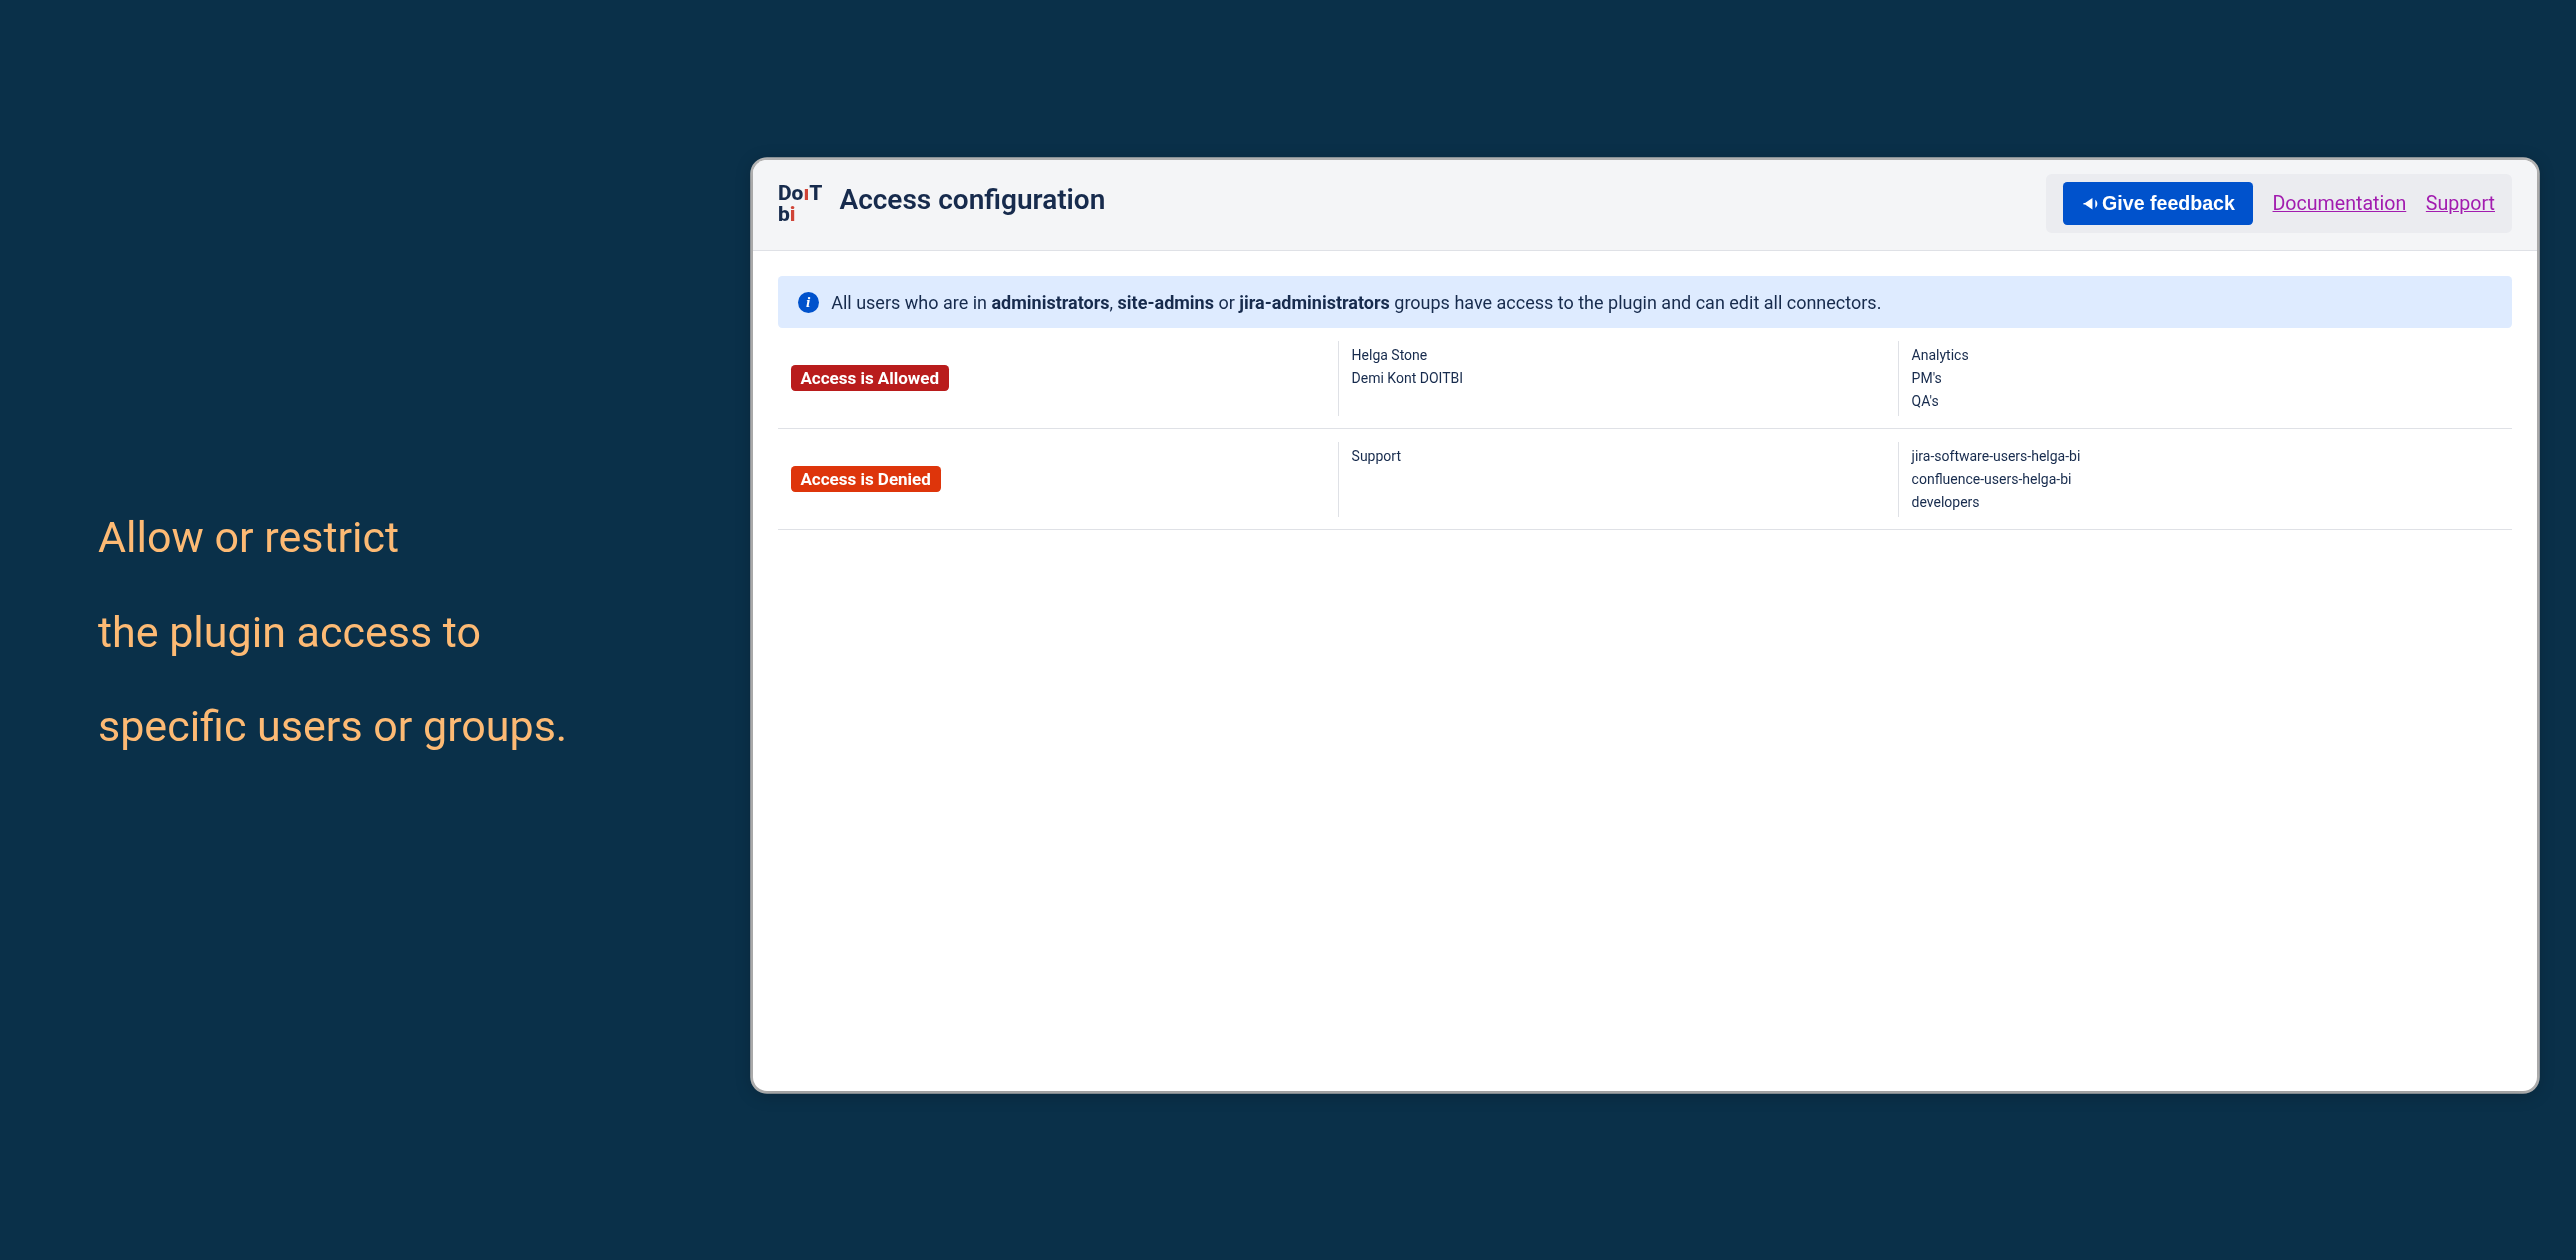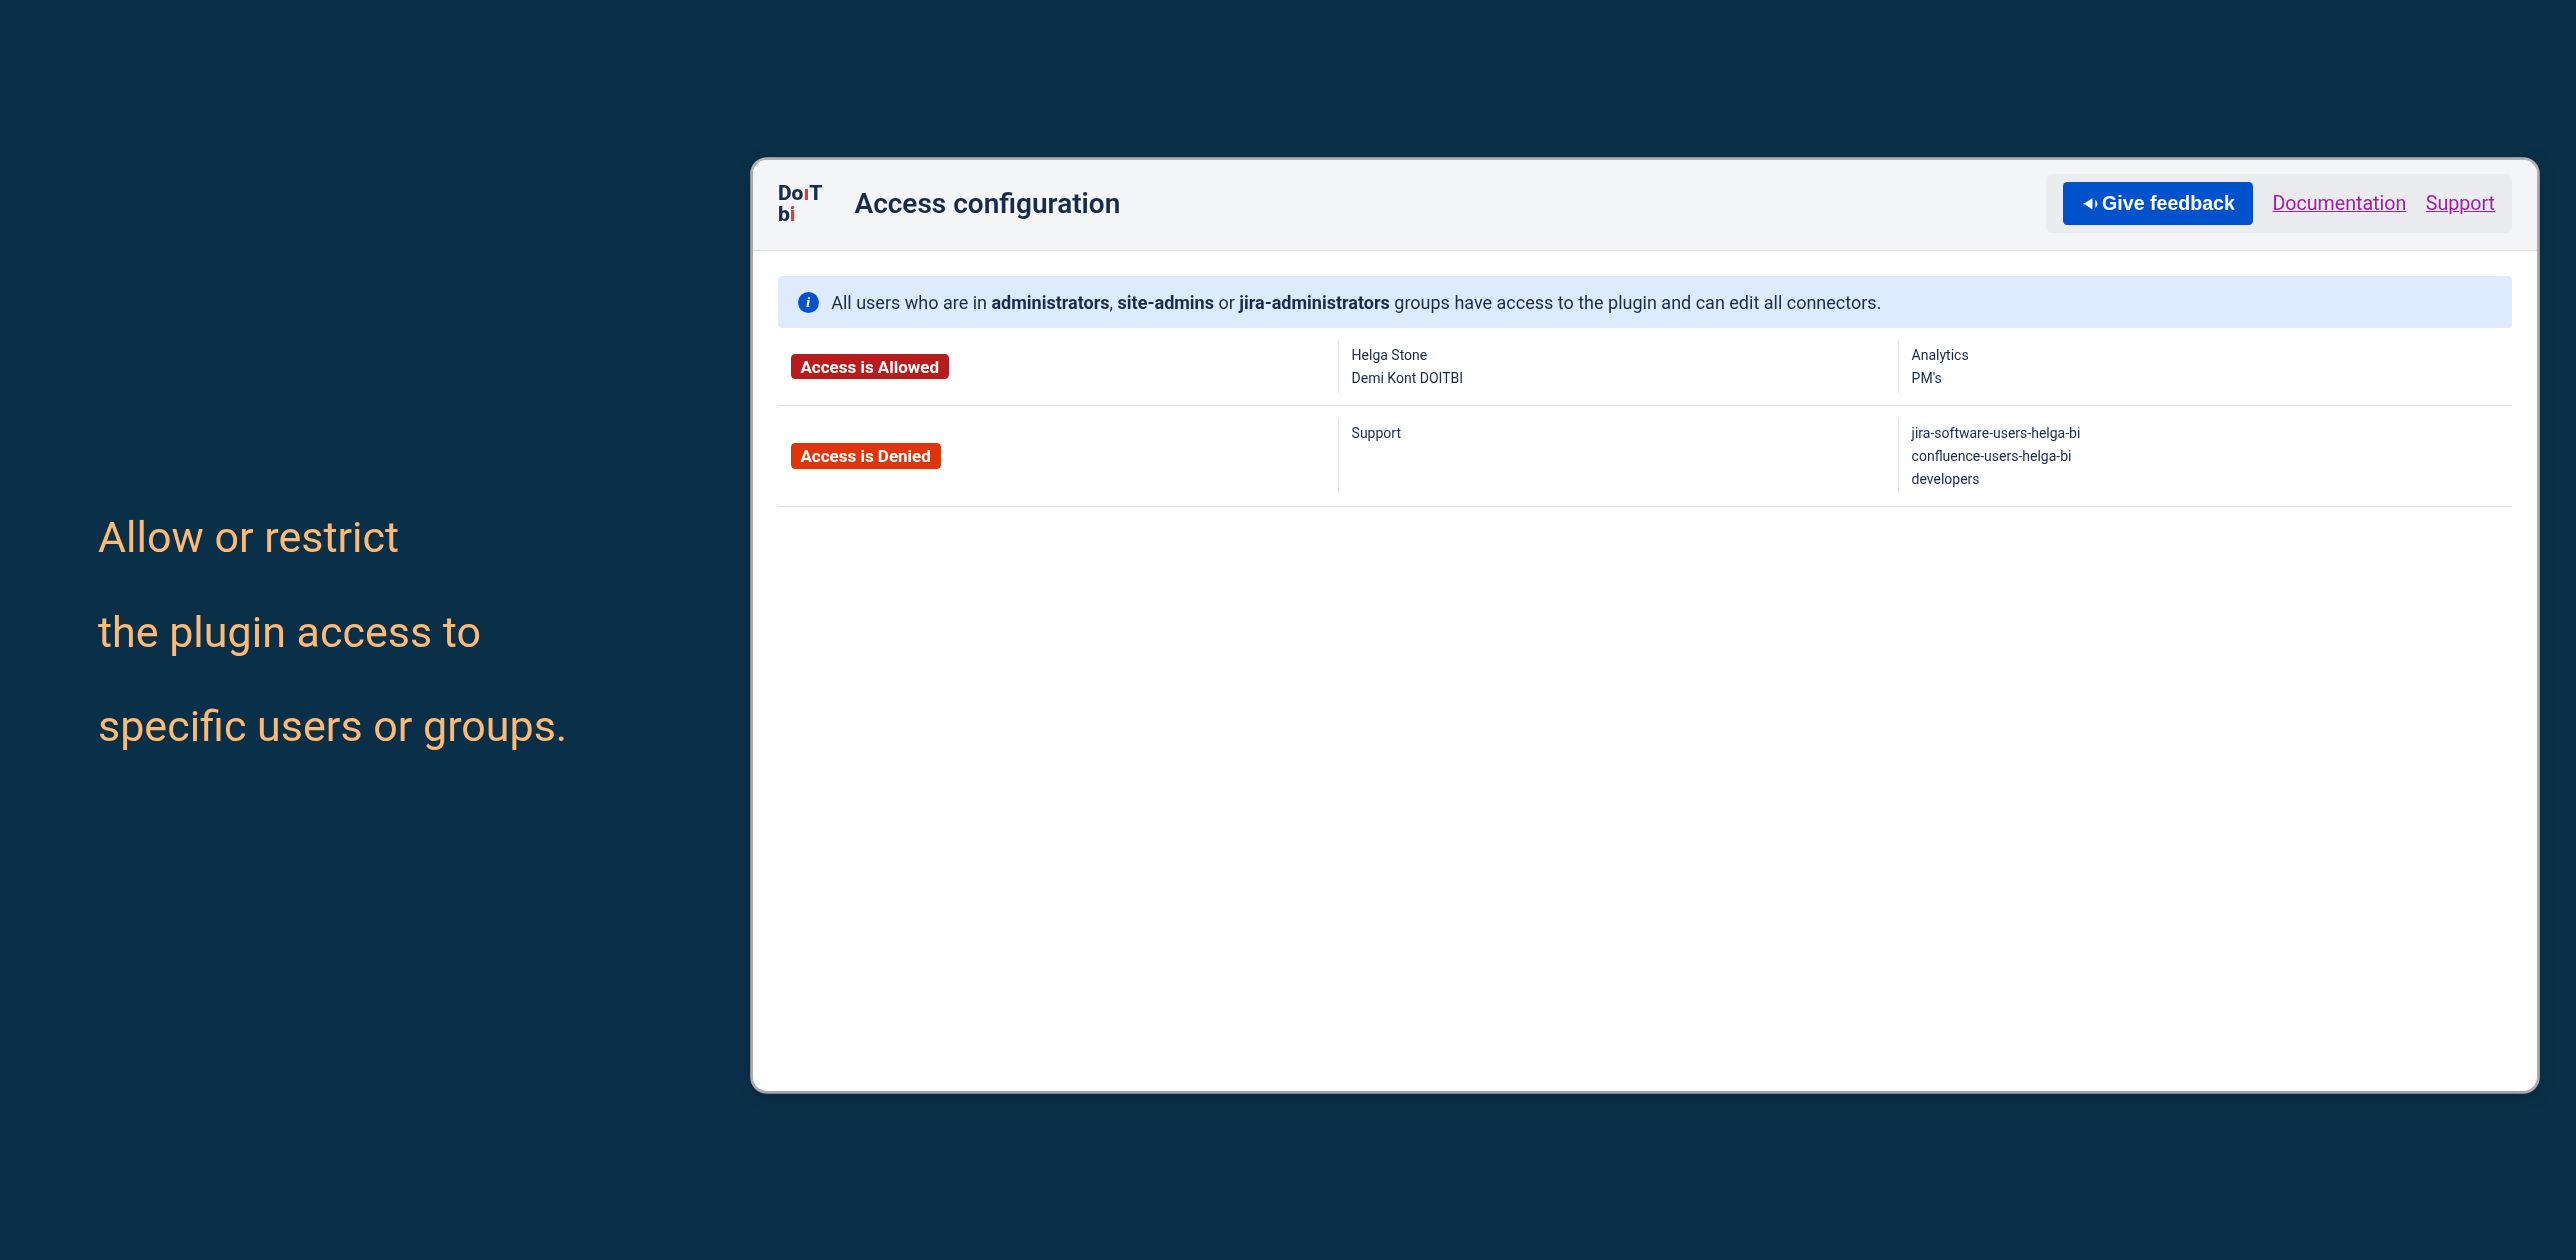--- a/index.html
+++ b/index.html
@@ -44,22 +44,21 @@
     .app-header {
       background: #f4f5f7;
       border-bottom: 1.4px solid #dfe1e6;
       padding: 14px 25px 17px 25px;
       display: flex;
       align-items: center;
       justify-content: space-between;
     }
     .header-left {
       display: flex;
-      align-items: center;
-      gap: 32px;
+      gap: 17px;
     }
     .logo {
       font-weight: 800;
       font-size: 21px;
       line-height: 1;
       color: #172b4d;
     }
     .logo .red { color: #d04437; }
     .page-title {
       font-size: 28px;
@@ -230,20 +229,21 @@
             <div class="col-permissions">
               <span class="badge badge-allowed">Access is Allowed</span>
             </div>
             <div class="col-users">
               <div class="cell-item">Helga Stone</div>
               <div class="cell-item">Demi Kont DOITBI</div>
             </div>
             <div class="col-groups">
               <div class="cell-item">Analytics</div>
               <div class="cell-item">PM's</div>
+              <div class="cell-item">QA's</div>
             </div>
           </div>
           <div class="table-row">
             <div class="col-permissions">
               <span class="badge badge-denied">Access is Denied</span>
             </div>
             <div class="col-users">
               <div class="cell-item">Support</div>
             </div>
             <div class="col-groups">

